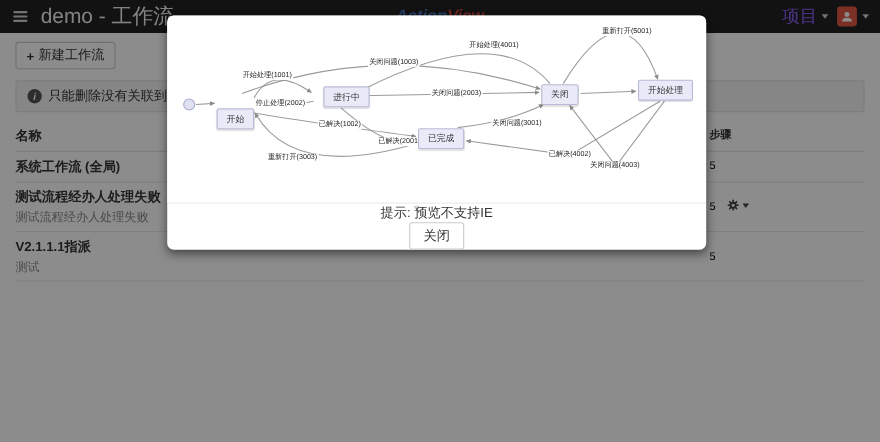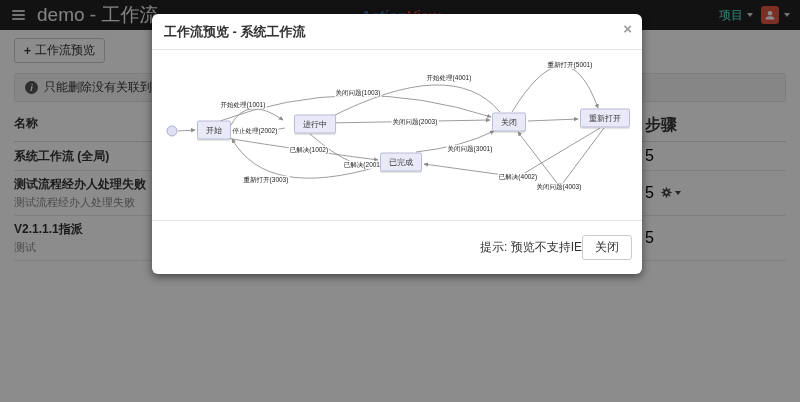--- a/index.html
+++ b/index.html
@@ -9,55 +9,55 @@
   
   .page { position:absolute; inset:0; background:#fff; }
   .navbar { height:30px; background:#222; display:flex; align-items:center; padding:0 10px; position:relative; }
   .hamburger { display:inline-flex; flex-direction:column; gap:2px; cursor:pointer; padding:4px 2px; }
   .hamburger i { display:block; width:13px; height:2px; background:#cfcfcf; border-radius:1px; }
   .nav-title { color:#ededed; font-size:19px; margin-left:10px; white-space:nowrap; }
   .brand { position:absolute; left:50%; top:50%; transform:translate(-50%,-50%); font-size:15px; font-weight:bold; font-style:italic; letter-spacing:0; cursor:pointer; }
   .brand-a { color:#3f6fb5; }
   .brand-v { color:#c9413d; }
   .nav-right { margin-left:auto; display:flex; align-items:center; gap:8px; }
-  .nav-project { color:#5eead4; font-size:12px; display:inline-flex; align-items:center; gap:4px; cursor:pointer; }
+  .nav-project { color:#8b5cf6; font-size:16px; display:inline-flex; align-items:center; gap:4px; cursor:pointer; }
   .caret { display:inline-block; width:0; height:0; border-left:3px solid transparent; border-right:3px solid transparent; border-top:4px solid #d5d5d5; }
   .caret.dark { border-top-color:#444; }
   .user-menu { display:inline-flex; align-items:center; gap:5px; cursor:pointer; }
   .avatar { width:18px; height:18px; border-radius:3px; background:#e25744; display:inline-flex; align-items:center; justify-content:center; }
 
   .content { padding:8px 14px 0 14px; }
   .btn { display:inline-flex; align-items:center; gap:4px; background:#fff; border:1px solid #ccc; border-radius:3px; font-size:12px; color:#333; padding:3px 9px; cursor:pointer; font-family:inherit; }
   .btn .plus { font-weight:bold; font-size:12px; line-height:1; }
   .alert { margin-top:10px; background:#f5f5f5; border:1px solid #e3e3e3; border-radius:3px; padding:5px 10px; font-size:12px; color:#333; display:flex; align-items:center; gap:6px; }
   .info-icon { width:13px; height:13px; border-radius:50%; background:#555; color:#fff; font-size:9px; font-weight:bold; display:inline-flex; align-items:center; justify-content:center; flex:0 0 13px; font-style:italic; }
 
   .wtable { margin-top:8px; }
   .thead { display:flex; font-size:12px; font-weight:bold; color:#333; border-bottom:1px solid #ddd; padding:5px 0; }
   .trow { display:flex; align-items:center; border-bottom:1px solid #e7e7e7; padding:5px 0; min-height:25px; }
   .c-name { flex:0 0 631px; }
-  .c-steps { flex:0 0 12px; font-size:16px; white-space:nowrap; overflow:visible; }
+  .c-steps { flex:0 0 12px; font-size:10px; white-space:nowrap; overflow:visible; }
   .c-ops { flex:1; padding-left:1px; }
   .r-name { font-size:12px; font-weight:bold; color:#333; cursor:pointer; }
   .r-desc { font-size:11px; color:#888; margin-top:2px; }
   .gear-btn { display:inline-flex; align-items:center; gap:3px; cursor:pointer; padding:2px 3px; }
 
   
   .backdrop { position:absolute; inset:0; background:rgba(0,0,0,0.45); z-index:10; }
   .modal-box { position:absolute; left:152px; top:14px; width:490px; background:#fff; border-radius:6px; box-shadow:0 3px 9px rgba(0,0,0,.5); z-index:20; overflow:hidden; }
   .m-head { padding:8px 12px; border-bottom:1px solid #e5e5e5; position:relative; }
   .m-title { font-size:13px; font-weight:bold; color:#333; }
   .m-close { position:absolute; right:10px; top:6px; font-size:15px; font-weight:bold; color:#9a9a9a; cursor:pointer; line-height:1.2; }
   .m-body { position:relative; width:100%; height:170px; background:#fff; overflow:hidden; }
   #edge-svg { position:absolute; left:0; top:0; }
   .edge { fill:none; stroke:#8a8a8a; stroke-width:1; opacity:.85; }
   .node { position:absolute; transform:translate(-50%,-50%); background:#e9e9f8; border:1px solid #b9bcd8; border-radius:2px; padding:3px 8px; font-size:8px; color:#333; white-space:nowrap; box-shadow:0 1px 1px rgba(0,0,0,.12); cursor:move; z-index:3; }
   .node-circle { position:absolute; transform:translate(-50%,-50%); width:11px; height:11px; border-radius:50%; background:#dfe1f3; border:1px solid #a9aed1; cursor:move; z-index:3; }
   .edge-label { position:absolute; transform:translate(-50%,-50%); background:#fff; font-size:6.5px; color:#222; white-space:nowrap; padding:0 1px; line-height:1.3; z-index:2; }
-  .m-foot { padding:14px 10px; border-top:1px solid #e5e5e5; display:flex; justify-content:flex-end; align-items:center; }
+  .m-foot { padding:0 10px; border-top:1px solid #e5e5e5; display:flex; justify-content:flex-start; align-items:center;flex-direction:column; }
   .m-hint { font-size:12px; color:#333; }
   .btn-close { padding:3px 12px; }
 </style>
 </head>
 <body>
 
 <div class="page">
   <nav class="navbar">
     <span class="hamburger">
         <i></i>
@@ -79,21 +79,21 @@
             </svg>
         </span>
         <span class="caret"></span>
       </span>
     </span>
   </nav>
 
   <div class="content">
     <button class="btn">
       <span class="plus">+</span>
-      <span>工作流预览</span>
+      <span>新建工作流</span>
     </button>
 
     <div class="alert">
       <span class="info-icon">i</span>
       <span>只能删除没有关联到问题类型的工作流</span>
     </div>
 
     <div class="wtable">
       <div class="thead">
         <div class="c-name">名称</div>
@@ -137,24 +137,20 @@
             <div class="c-ops"></div>
           </div>
         </div>
     </div>
   </div>
 </div>
 
 <div class="backdrop"></div>
 
 <div class="modal-box">
-  <div class="m-head">
-    <span class="m-title">工作流预览 - 系统工作流</span>
-    <span class="m-close">×</span>
-  </div>
   <div class="m-body" id="diagram">
     <svg id="edge-svg" width="490" height="170" viewBox="0 0 490 170">
       <defs>
         <marker id="arrow" markerWidth="6" markerHeight="6" refX="4" refY="2.2" orient="auto" markerUnits="userSpaceOnUse">
           <path d="M0,0 L4.5,2.2 L0,4.4 Z" fill="#777"></path>
         </marker>
       </defs>
     <path d="M26,81 L43,80" class="edge" marker-end="url(#arrow)"></path>
         <path d="M79,75 Q95,45 131,70" class="edge" marker-end="url(#arrow)"></path>
         <path d="M133,78 Q100,85 81,82" class="edge" marker-end="url(#arrow)"></path>
@@ -164,25 +160,25 @@
         <path d="M158,84 Q205,125 226,112" class="edge" marker-end="url(#arrow)"></path>
         <path d="M264,102 Q310,97 342,81" class="edge" marker-end="url(#arrow)"></path>
         <path d="M228,116 Q115,150 80,89" class="edge" marker-end="url(#arrow)"></path>
         <path d="M360,62 Q415,-28 446,58" class="edge" marker-end="url(#arrow)"></path>
         <path d="M348,62 Q300,5 177,68" class="edge" marker-end="url(#arrow)"></path>
         <path d="M448,78 L366,127 L272,114" class="edge" marker-end="url(#arrow)"></path>
         <path d="M452,78 L408,137 L366,82" class="edge" marker-end="url(#arrow)"></path>
         <path d="M376,71 L426,69" class="edge" marker-end="url(#arrow)"></path>
       </svg>
   <div class="node-circle" style="left: 20px; top: 81px;"></div>
-      <div class="node" style="left: 62px; top: 80px;">开始</div>
+      <div class="node" style="left: 62px; top: 94px;">开始</div>
       <div class="node" style="left: 163px; top: 74px;">进行中</div>
       <div class="node" style="left: 249px; top: 112px;">已完成</div>
       <div class="node" style="left: 357px; top: 72px;">关闭</div>
-      <div class="node" style="left: 453px; top: 68px;">重新打开</div>
+      <div class="node" style="left: 453px; top: 68px;">开始处理</div>
       <div class="edge-label" style="left: 91px; top: 55px;">开始处理(1001)</div>
       <div class="edge-label" style="left: 103px; top: 81px;">停止处理(2002)</div>
       <div class="edge-label" style="left: 157px; top: 100px;">已解决(1002)</div>
       <div class="edge-label" style="left: 206px; top: 43px;">关闭问题(1003)</div>
       <div class="edge-label" style="left: 263px; top: 72px;">关闭问题(2003)</div>
       <div class="edge-label" style="left: 211px; top: 115px;">已解决(2001)</div>
       <div class="edge-label" style="left: 318px; top: 99px;">关闭问题(3001)</div>
       <div class="edge-label" style="left: 114px; top: 130px;">重新打开(3003)</div>
       <div class="edge-label" style="left: 297px; top: 28px;">开始处理(4001)</div>
       <div class="edge-label" style="left: 418px; top: 15px;">重新打开(5001)</div>

